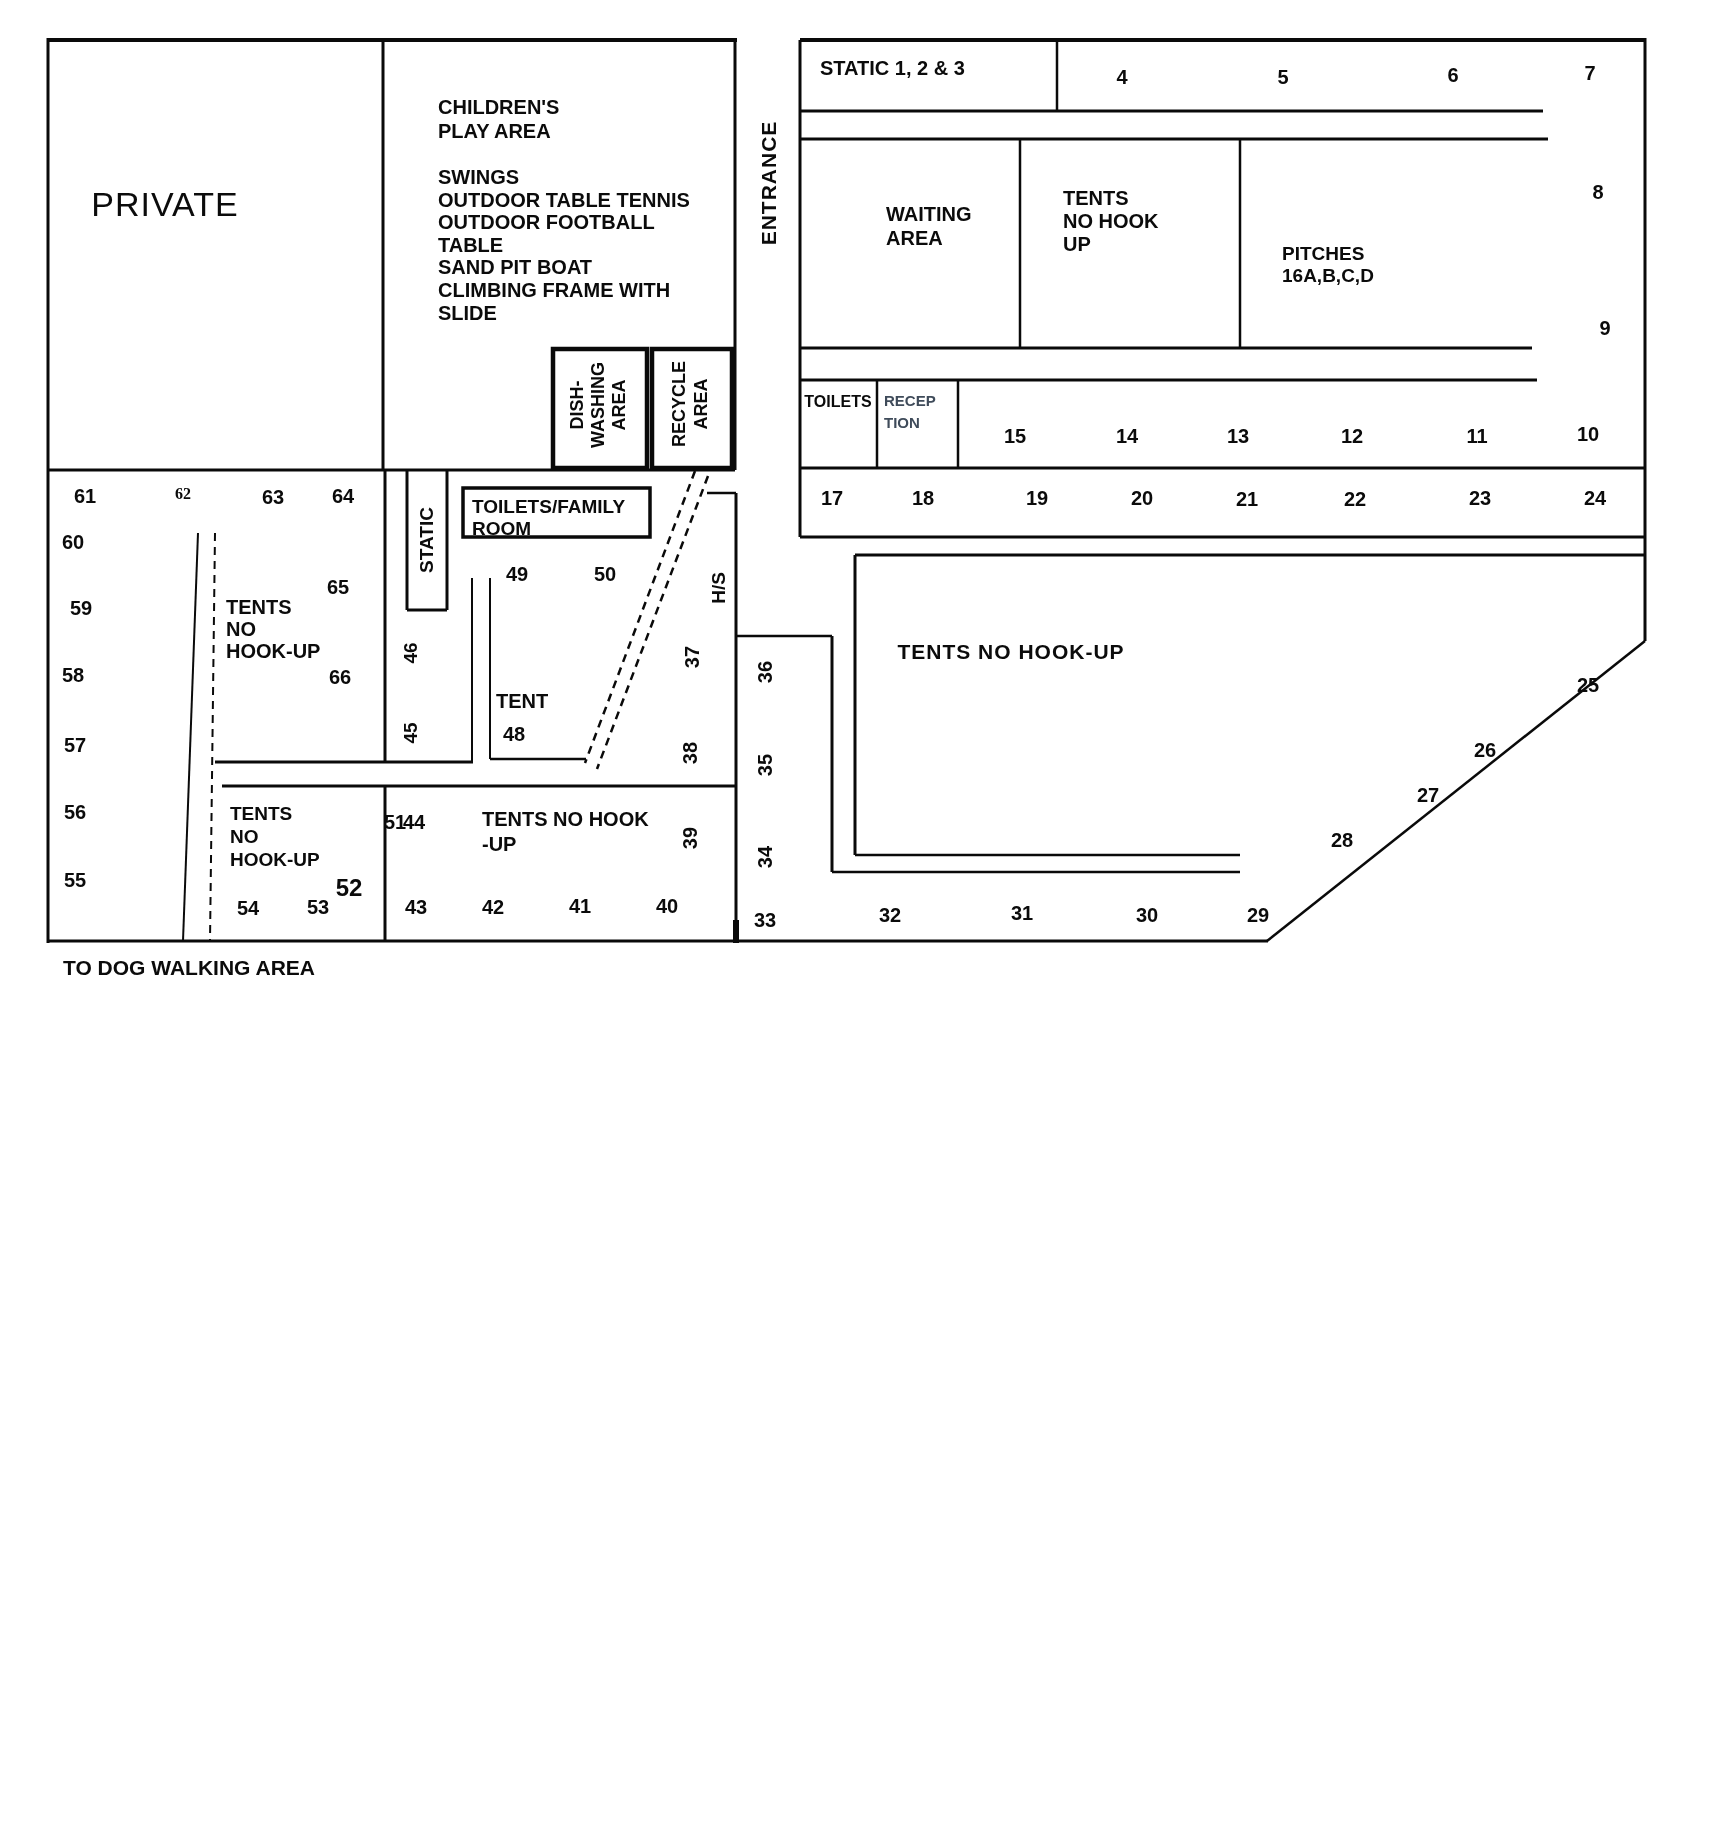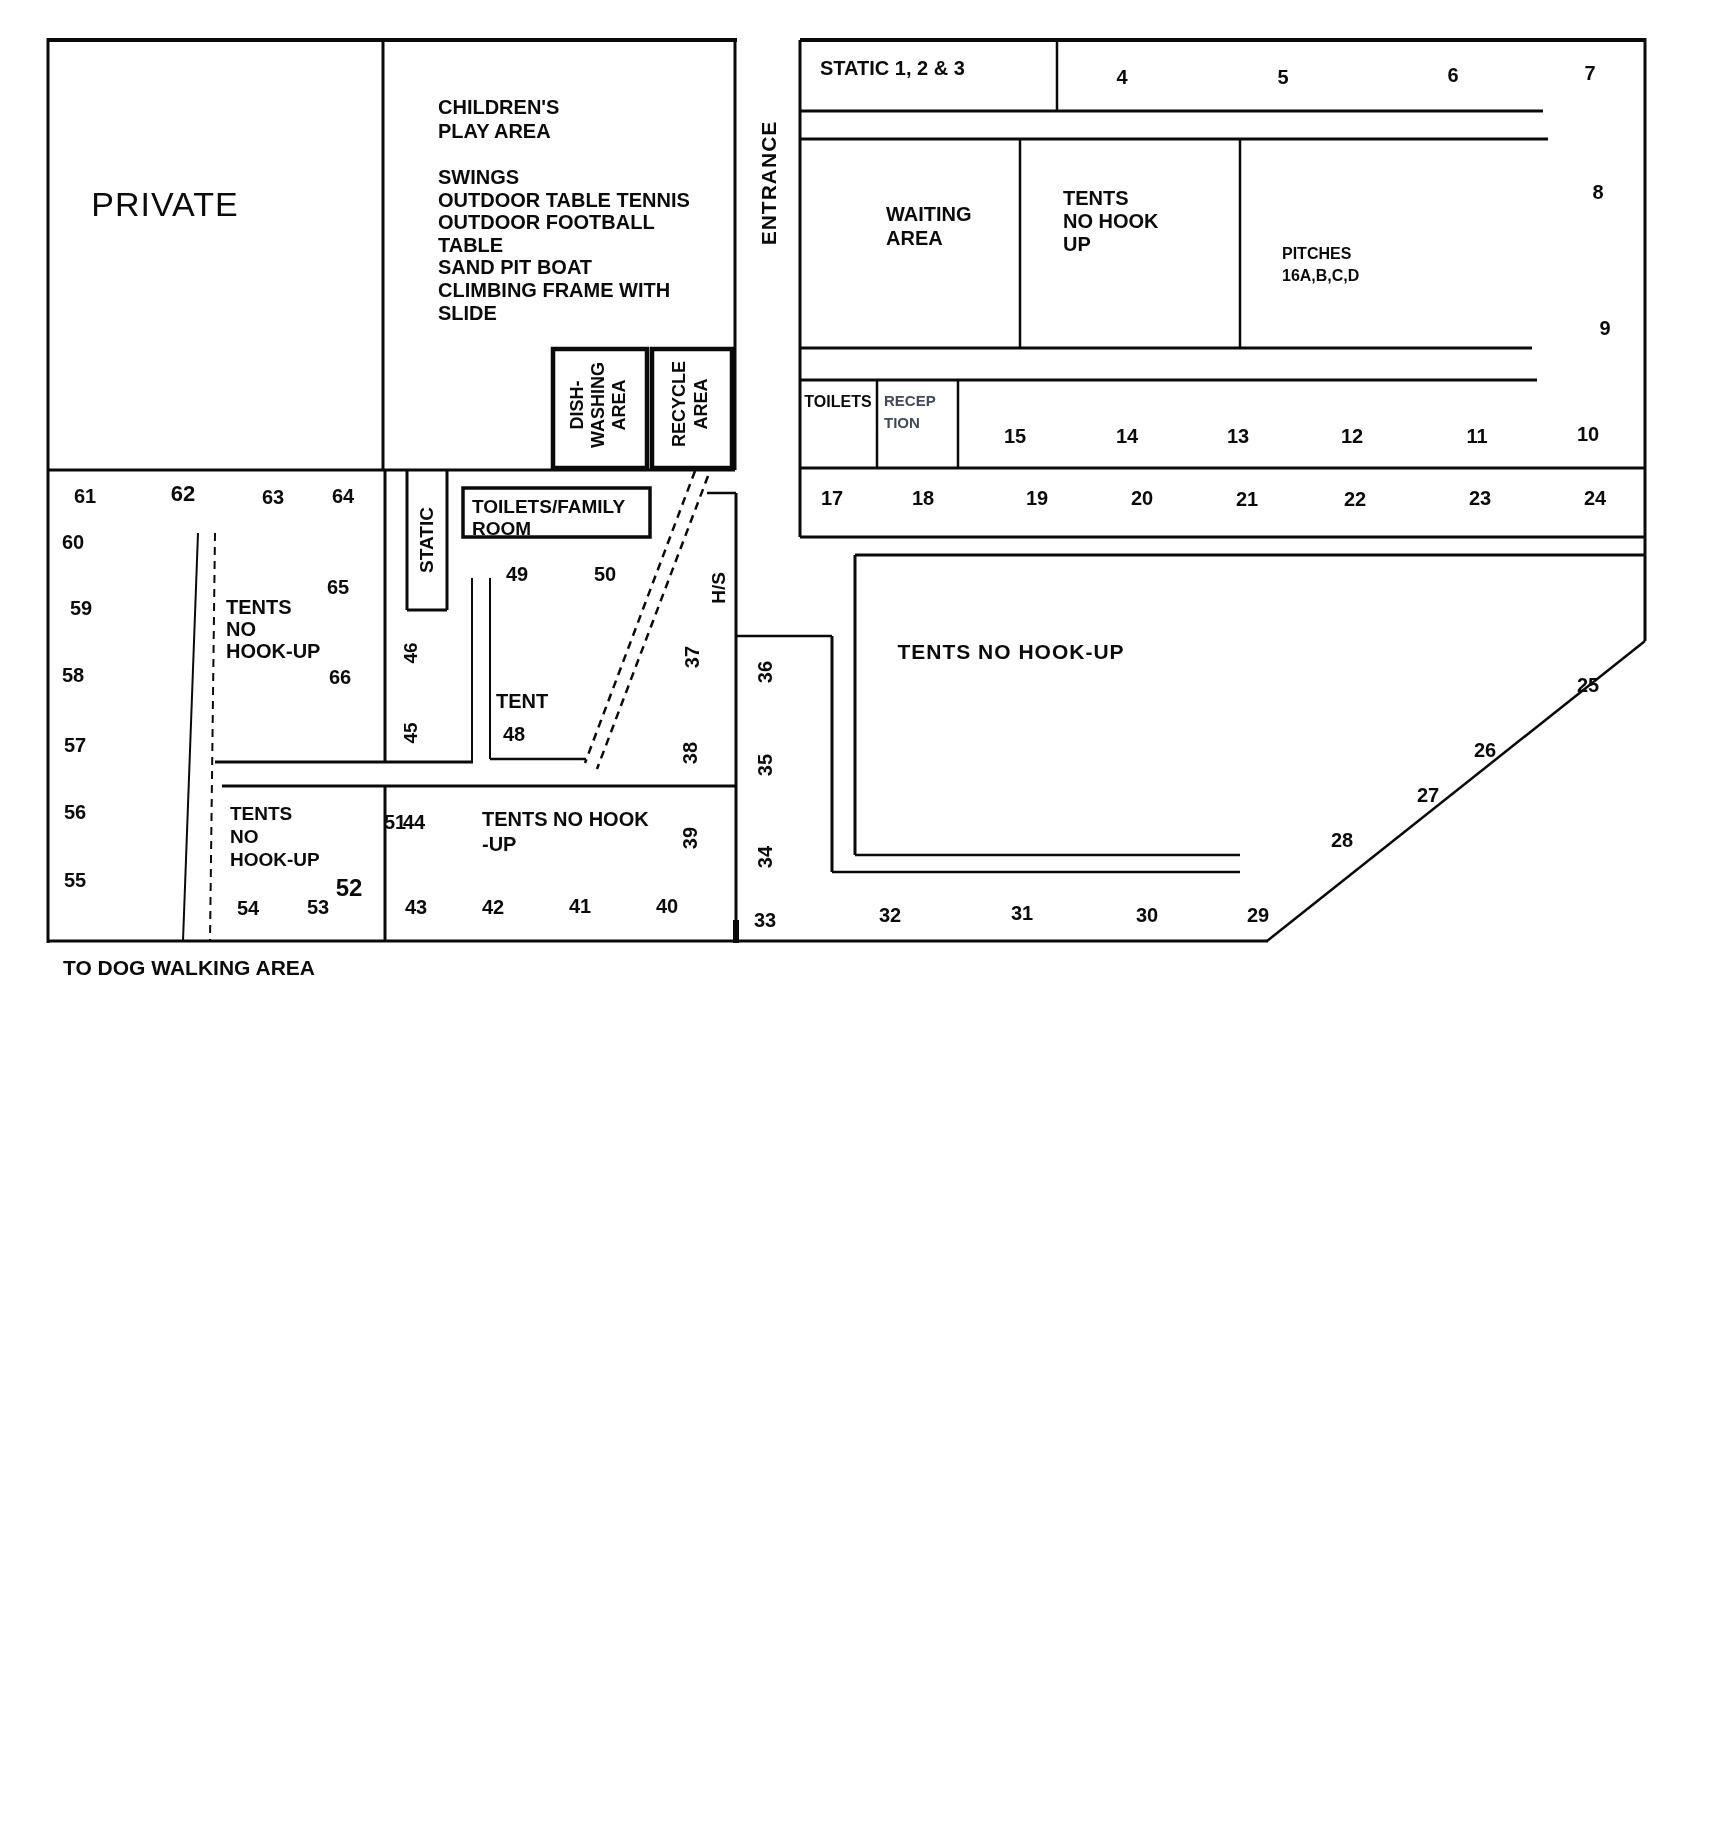--- a/index.html
+++ b/index.html
@@ -84,21 +84,21 @@
     <div class="lbl" style="font-size: 20px; left: 1590px; top: 73px; transform: translate(-50%, -50%); text-align: center;">7</div>
     <div class="lbl" style="font-size: 20px; line-height: 24px; left: 886px; top: 202px; text-align: left;">
       <div>WAITING</div>
       <div>AREA</div>
     </div>
     <div class="lbl" style="font-size: 20px; line-height: 23px; left: 1063px; top: 187px; text-align: left;">
       <div>TENTS</div>
       <div>NO HOOK</div>
       <div>UP</div>
     </div>
-    <div class="lbl" style="font-size: 16px; line-height: 22px; left: 1282px; top: 243px; text-align: left;">
+    <div class="lbl" style="font-size: 19px; line-height: 22px; left: 1282px; top: 243px; text-align: left;">
       <div>PITCHES</div>
       <div>16A,B,C,D</div>
     </div>
     <div class="lbl" style="font-size: 20px; left: 1598px; top: 192px; transform: translate(-50%, -50%); text-align: center;">8</div>
     <div class="lbl" style="font-size: 20px; left: 1605px; top: 328px; transform: translate(-50%, -50%); text-align: center;">9</div>
     <div class="lbl" style="font-size: 16px; left: 838px; top: 402px; transform: translate(-50%, -50%); text-align: center;">TOILETS</div>
     <div class="lbl" style="font-size: 15px; color: rgb(63, 75, 90); line-height: 22px; left: 884px; top: 390px; text-align: left;">
       <div>RECEP</div>
       <div>TION</div>
     </div>
@@ -110,21 +110,21 @@
     <div class="lbl" style="font-size: 20px; left: 1588px; top: 434px; transform: translate(-50%, -50%); text-align: center;">10</div>
     <div class="lbl" style="font-size: 20px; left: 832px; top: 498px; transform: translate(-50%, -50%); text-align: center;">17</div>
     <div class="lbl" style="font-size: 20px; left: 923px; top: 498px; transform: translate(-50%, -50%); text-align: center;">18</div>
     <div class="lbl" style="font-size: 20px; left: 1037px; top: 498px; transform: translate(-50%, -50%); text-align: center;">19</div>
     <div class="lbl" style="font-size: 20px; left: 1142px; top: 498px; transform: translate(-50%, -50%); text-align: center;">20</div>
     <div class="lbl" style="font-size: 20px; left: 1247px; top: 499px; transform: translate(-50%, -50%); text-align: center;">21</div>
     <div class="lbl" style="font-size: 20px; left: 1355px; top: 499px; transform: translate(-50%, -50%); text-align: center;">22</div>
     <div class="lbl" style="font-size: 20px; left: 1480px; top: 498px; transform: translate(-50%, -50%); text-align: center;">23</div>
     <div class="lbl" style="font-size: 20px; left: 1595px; top: 498px; transform: translate(-50%, -50%); text-align: center;">24</div>
     <div class="lbl" style="font-size: 20px; left: 85px; top: 496px; transform: translate(-50%, -50%); text-align: center;">61</div>
-    <div class="lbl" style="font-size: 22px; left: 183px; top: 494px; transform: translate(-50%, -50%); text-align: right;">62</div>
+    <div class="lbl" style="font-size: 16px; left: 183px; top: 494px; transform: translate(-50%, -50%); text-align: right; font-family: Liberation Serif, serif;">62</div>
     <div class="lbl" style="font-size: 20px; left: 273px; top: 497px; transform: translate(-50%, -50%); text-align: center;">63</div>
     <div class="lbl" style="font-size: 20px; left: 343px; top: 496px; transform: translate(-50%, -50%); text-align: center;">64</div>
     <div class="lbl" style="font-size: 20px; left: 73px; top: 542px; transform: translate(-50%, -50%); text-align: center;">60</div>
     <div class="lbl" style="font-size: 20px; left: 81px; top: 608px; transform: translate(-50%, -50%); text-align: center;">59</div>
     <div class="lbl" style="font-size: 20px; left: 73px; top: 675px; transform: translate(-50%, -50%); text-align: center;">58</div>
     <div class="lbl" style="font-size: 20px; left: 75px; top: 745px; transform: translate(-50%, -50%); text-align: center;">57</div>
     <div class="lbl" style="font-size: 20px; left: 75px; top: 812px; transform: translate(-50%, -50%); text-align: center;">56</div>
     <div class="lbl" style="font-size: 20px; left: 75px; top: 880px; transform: translate(-50%, -50%); text-align: center;">55</div>
     <div class="lbl" style="font-size: 20px; left: 338px; top: 587px; transform: translate(-50%, -50%); text-align: center;">65</div>
     <div class="lbl" style="font-size: 20px; left: 340px; top: 677px; transform: translate(-50%, -50%); text-align: center;">66</div>

